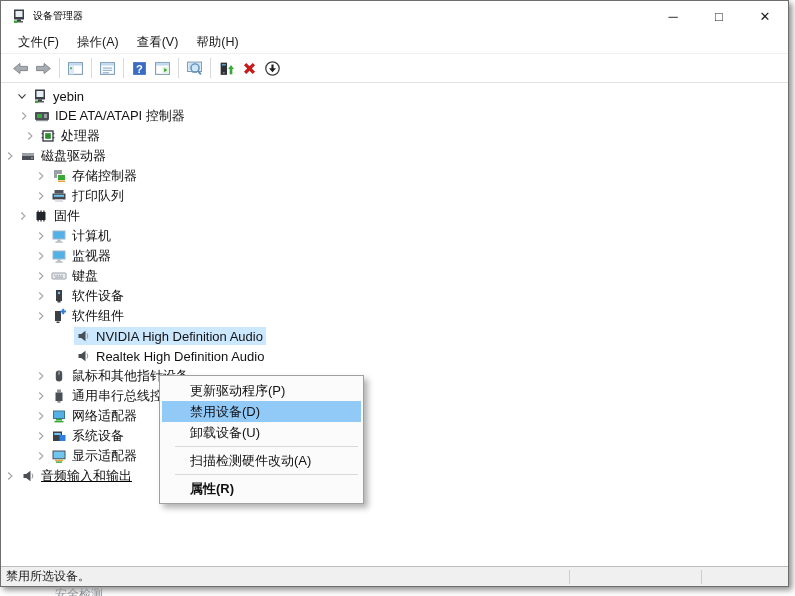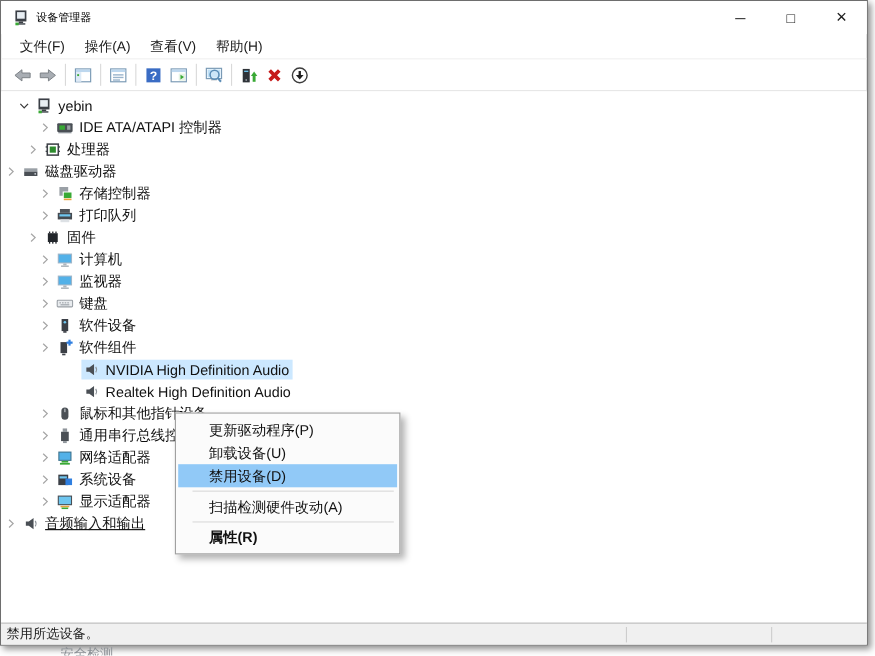--- a/index.html
+++ b/index.html
@@ -204,21 +204,21 @@
               <rect x="3" y="1.5" width="10" height="10" fill="#3b3f46"></rect>
               <rect x="4.5" y="3" width="7" height="6" fill="#e8eef3"></rect>
               <rect x="6" y="11.5" width="4" height="1.5" fill="#3b3f46"></rect>
               <rect x="4" y="13" width="8" height="1.5" fill="#565b61"></rect>
               <rect x="3" y="12.5" width="3" height="2.5" fill="#39a935"></rect>
             </svg>
           </span>
           <span class="t-label">yebin</span>
         </span>
       </div>
-      <div class="tree-row" style="padding-left: 31px;">
+      <div class="tree-row" style="padding-left: 14px;">
         <span class="exp">
           <svg viewBox="0 0 16 16">
             <path d="M6 4 L10.2 8 L6 12" fill="none" stroke="#a6a6a6" stroke-width="1.3"></path>
           </svg>
         </span>
         <span class="row-content">
           <span class="t-icon">
             <svg viewBox="0 0 16 16">
               <rect x="1" y="4" width="14" height="8" rx="1" fill="#4a4f55"></rect>
               <rect x="3" y="6" width="5" height="4" fill="#39a935"></rect>
@@ -294,21 +294,21 @@
             <svg viewBox="0 0 16 16">
               <rect x="3.5" y="2" width="9" height="3.5" fill="#50555b"></rect>
               <rect x="1.5" y="5.5" width="13" height="6" fill="#454a50"></rect>
               <rect x="3" y="6.8" width="10" height="2" fill="#6ec6f0"></rect>
               <rect x="4" y="11.5" width="8" height="2.5" fill="#dde1e5"></rect>
             </svg>
           </span>
           <span class="t-label">打印队列</span>
         </span>
       </div>
-      <div class="tree-row" style="padding-left: 20px;">
+      <div class="tree-row" style="padding-left: 13px;">
         <span class="exp">
           <svg viewBox="0 0 16 16">
             <path d="M6 4 L10.2 8 L6 12" fill="none" stroke="#a6a6a6" stroke-width="1.3"></path>
           </svg>
         </span>
         <span class="row-content">
           <span class="t-icon">
             <svg viewBox="0 0 16 16">
               <rect x="3.5" y="4" width="9" height="8" fill="#22262b"></rect>
               <rect x="4.5" y="2.5" width="1.2" height="1.5" fill="#22262b"></rect>
@@ -544,21 +544,21 @@
   <div class="statusbar">
     <span class="s-text">禁用所选设备。</span>
     <div class="sb-div d1"></div>
     <div class="sb-div d2"></div>
   </div>
 
 </div>
 
 <div class="ctxmenu" id="ctxmenu">
     <div class="ctx-item">更新驱动程序(P)</div>
+    <div class="ctx-item hl">禁用设备(D)</div>
     <div class="ctx-item">卸载设备(U)</div>
-    <div class="ctx-item hl">禁用设备(D)</div>
     <div class="ctx-sep"></div>
     <div class="ctx-item">扫描检测硬件改动(A)</div>
     <div class="ctx-sep"></div>
     <div class="ctx-item bold">属性(R)</div>
   </div>
 
 <div class="bg-fragment">安全检测</div>
 
 </body></html>

